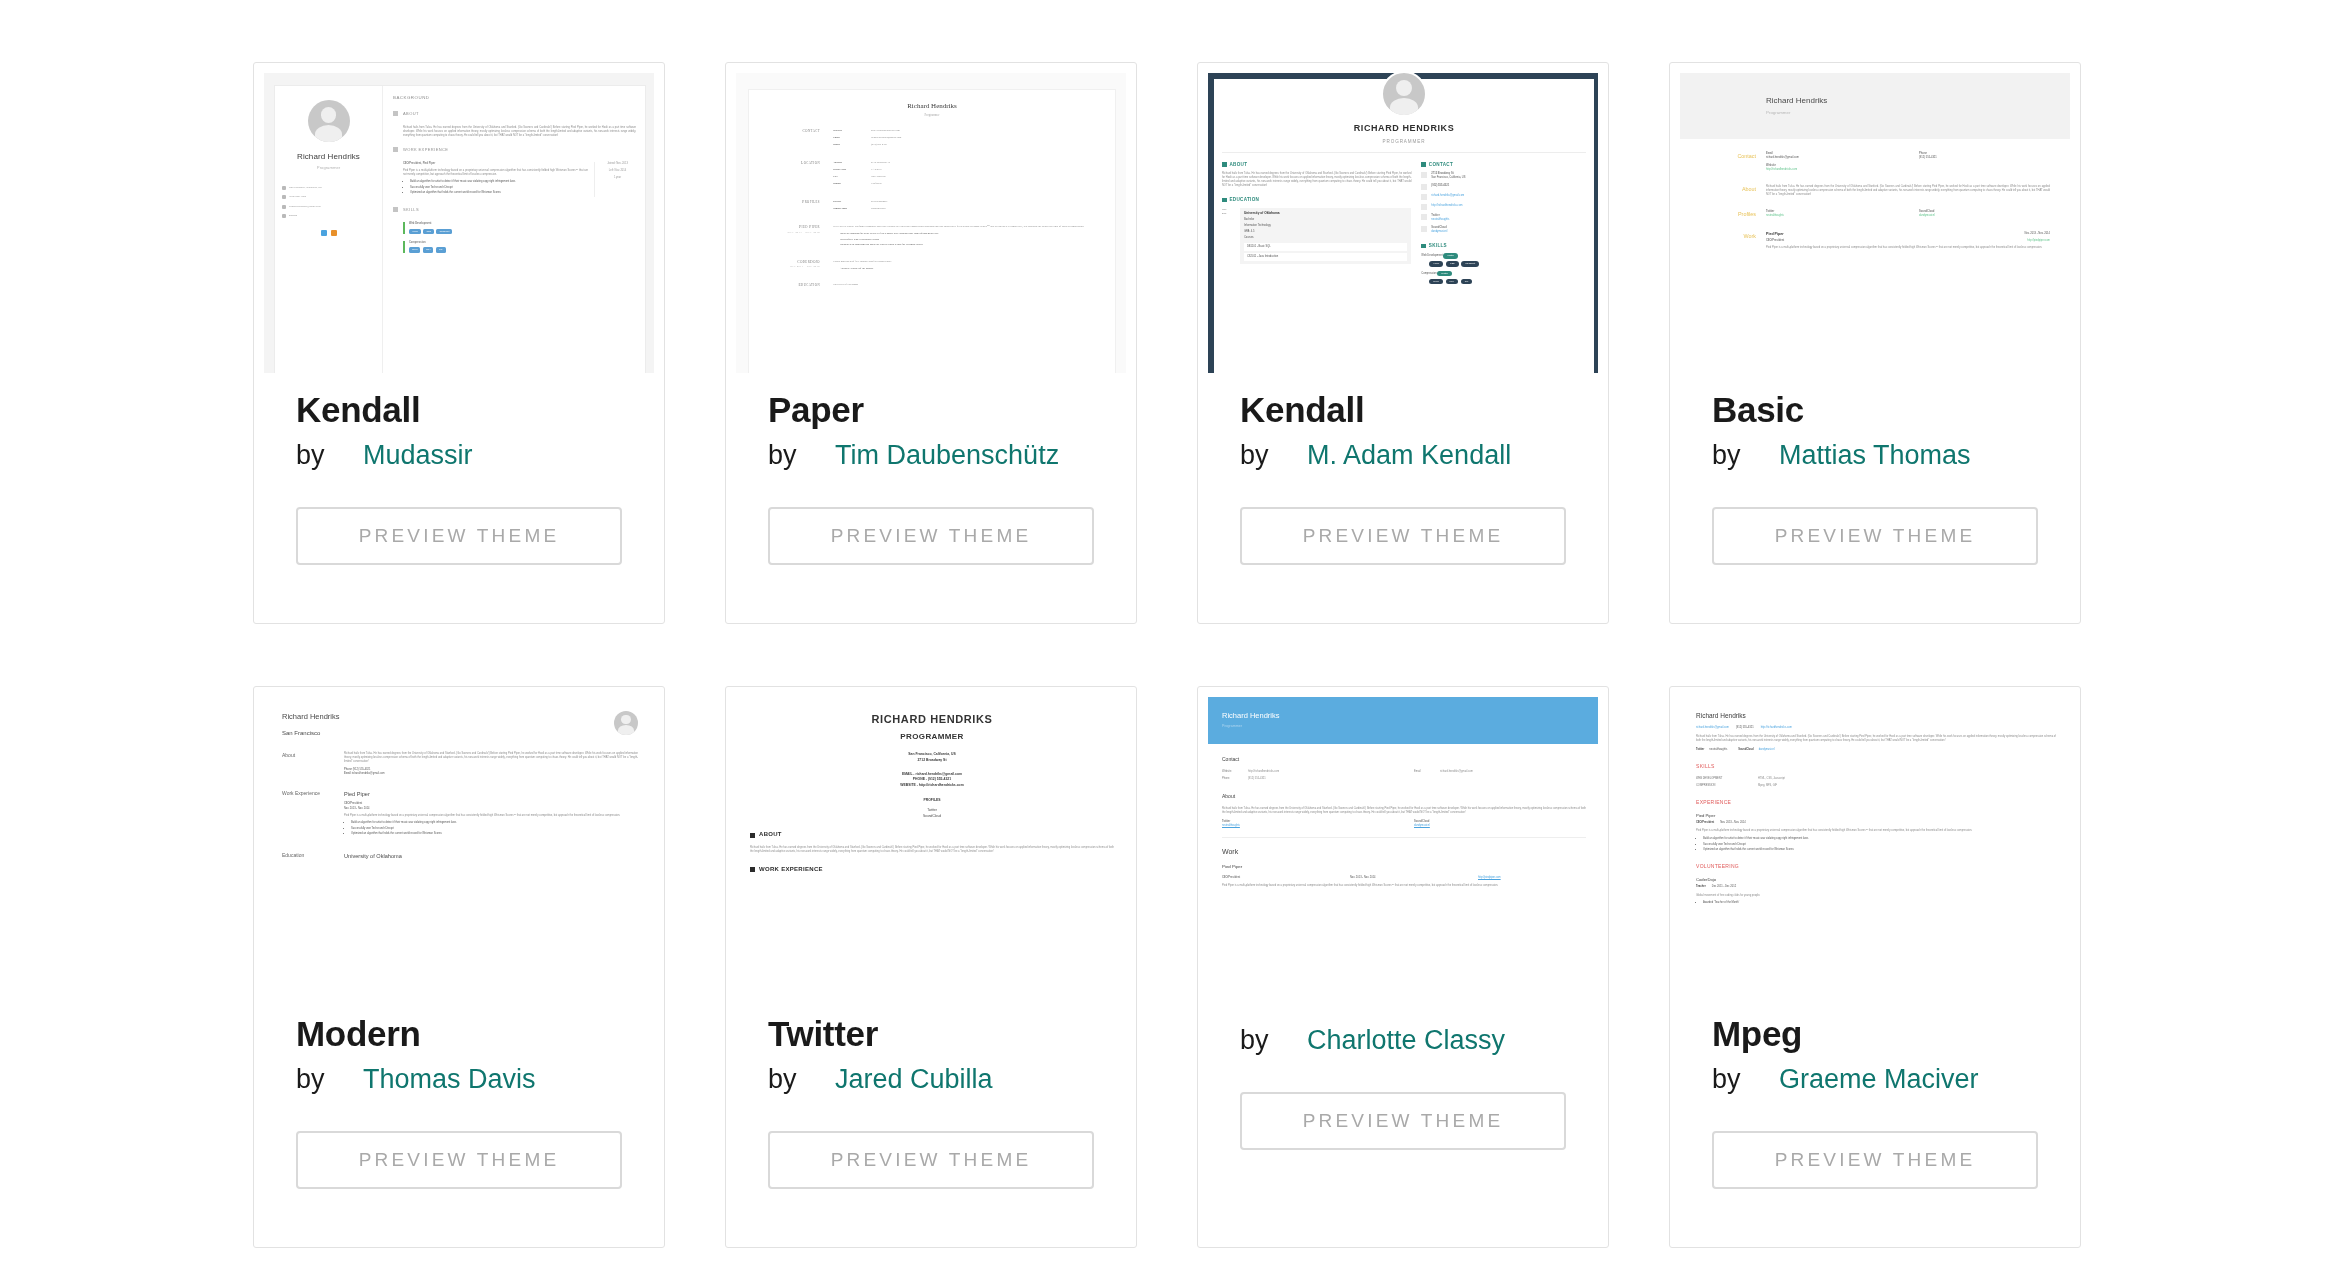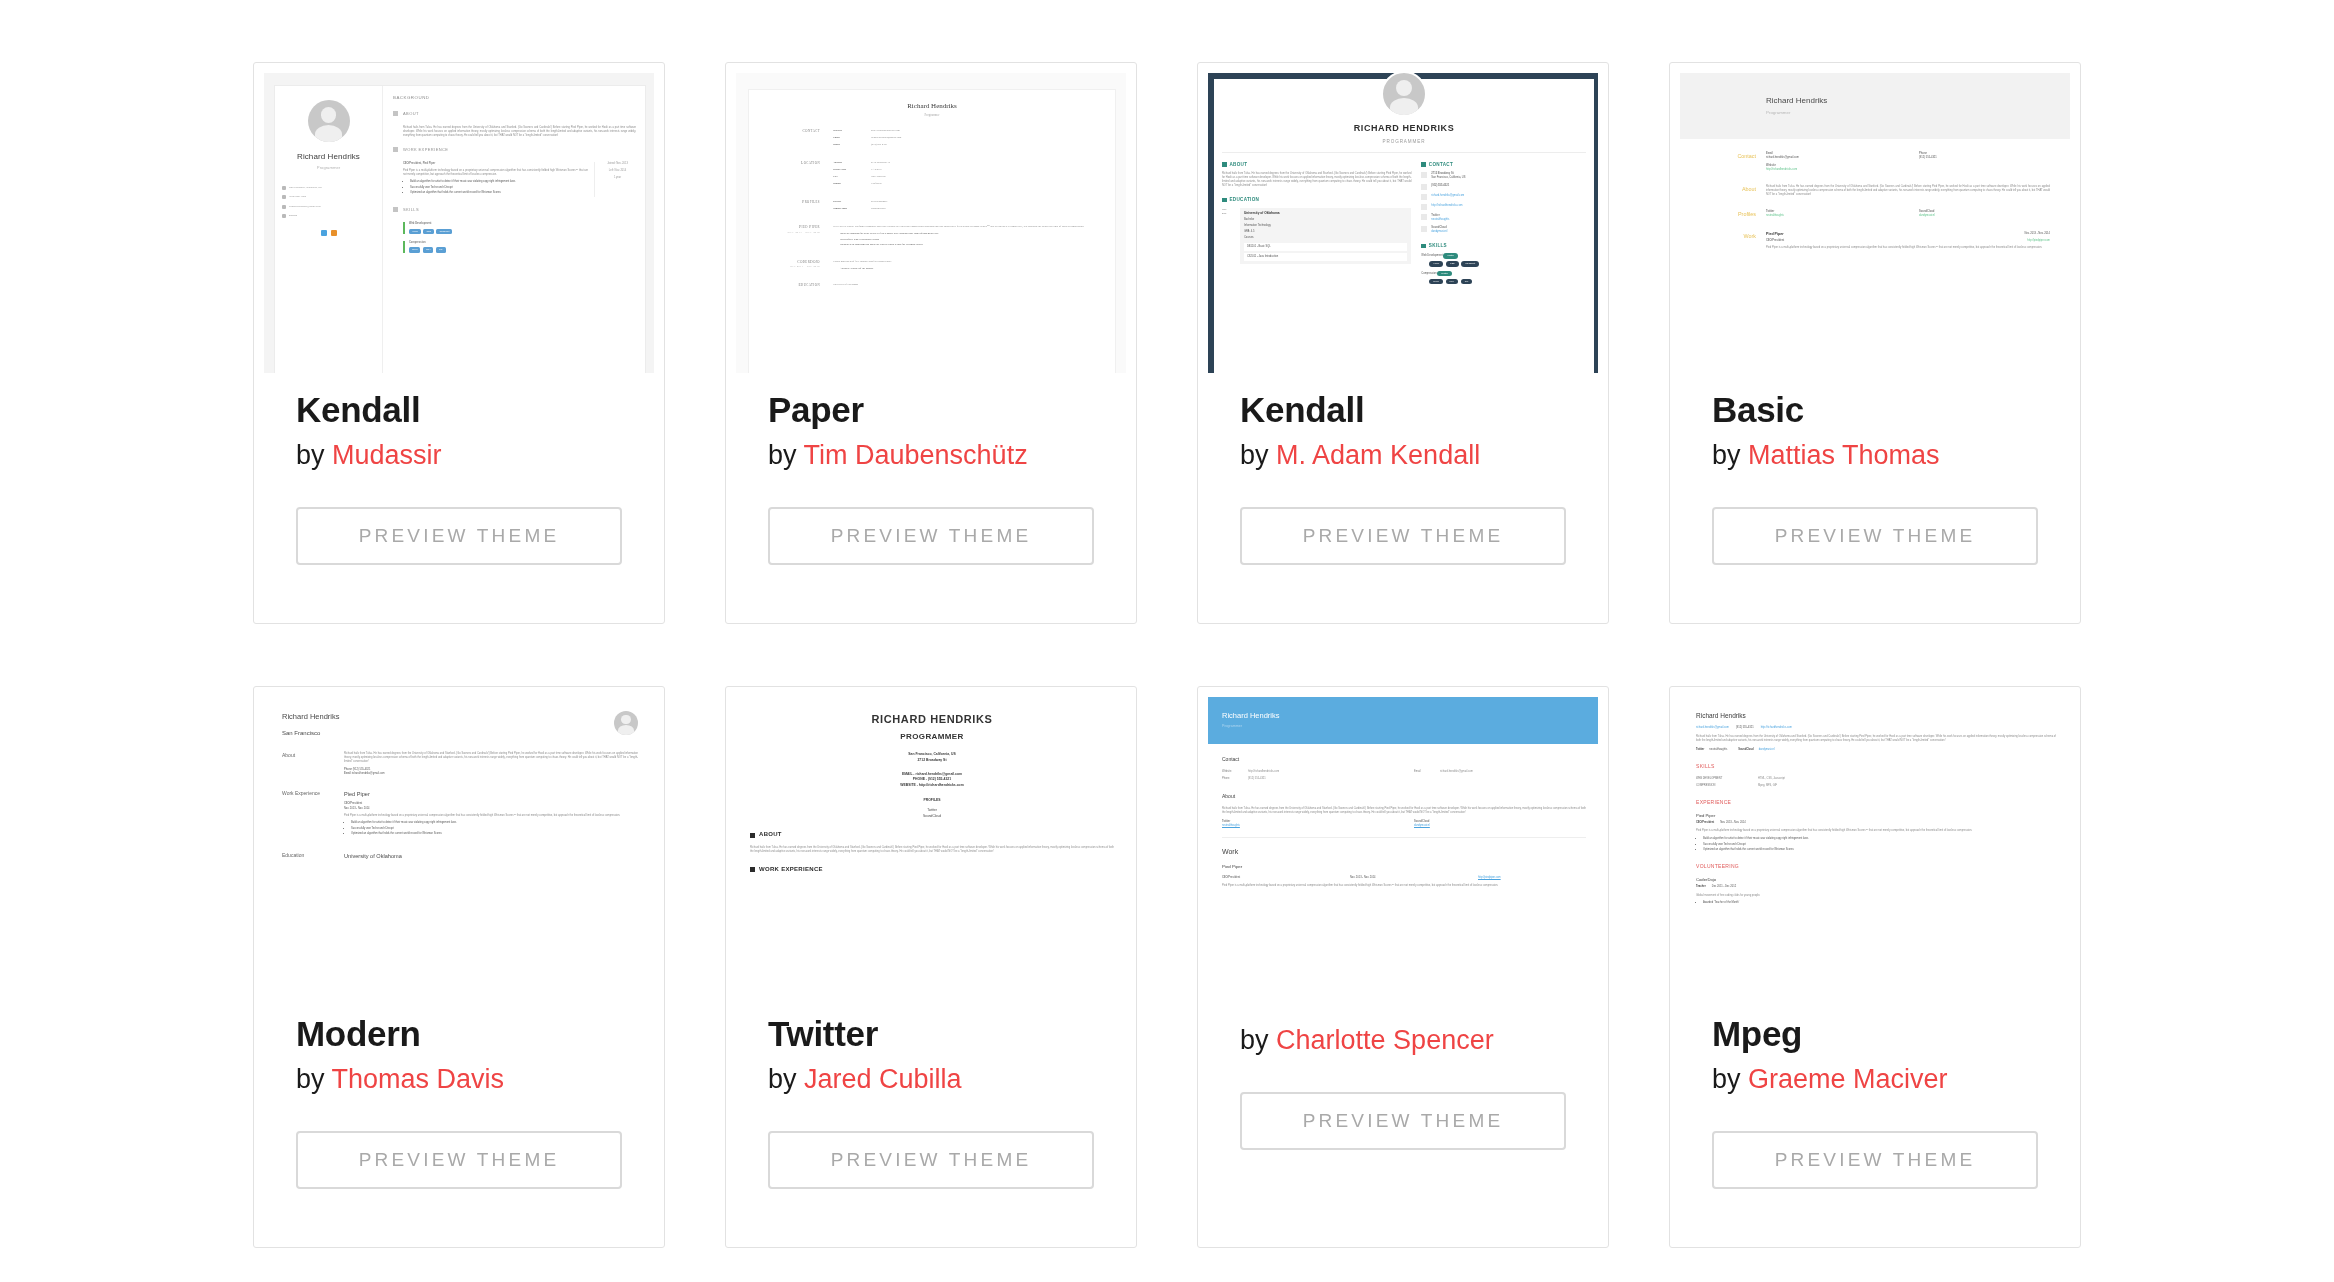--- a/index.html
+++ b/index.html
@@ -198,21 +198,21 @@
     color: #1a1a1a;
     letter-spacing: -.3px;
     line-height: 1.1;
   }
   .theme-author {
     font-size: 27px;
     color: #1a1a1a;
     margin-top: 10px;
     white-space: nowrap;
   }
-  .theme-author .name { color: #ef4444; }
+  .theme-author .name { color: #0f766e; margin-left: 31px; }
   .preview-btn {
     margin: 36px 42px 0 42px;
     height: 58px;
     border: 2px solid #d9d9d9;
     border-radius: 4px;
     background: #fff;
     color: #a9a9a9;
     font-size: 19px;
     letter-spacing: 3.2px;
     font-family: "Liberation Sans", sans-serif;
@@ -726,21 +726,21 @@
           <div class="cols2">
             <div class="lbl">CEO/President</div>
             <div>Nov. 2013 - Nov. 2014</div>
             <div class="lnk" style="text-decoration:underline">http://piedpiper.com</div>
           </div>
           <div class="blurb" style="margin-top:4px">Pied Piper is a multi-platform technology based on a proprietary universal compression algorithm that has consistently fielded high Weisman Scores™ that are not merely competitive, but approach the theoretical limit of lossless compression.</div>
         </div>
       </div>
     </div>
     <div class="card-body">
-      <div class="theme-author"><span>by</span> <span class="name">Charlotte Spencer</span></div>
+      <div class="theme-author"><span>by</span> <span class="name">Charlotte Classy</span></div>
     </div>
     <div class="preview-btn">PREVIEW THEME</div>
   </div>
 
   <div class="theme-card">
     <div class="thumb-wrap">
       <div class="thumb t-short">
         <div class="sname">Richard Hendriks</div>
         <div class="slinks">
           <span class="lnk">richard.hendriks@gmail.com</span>

